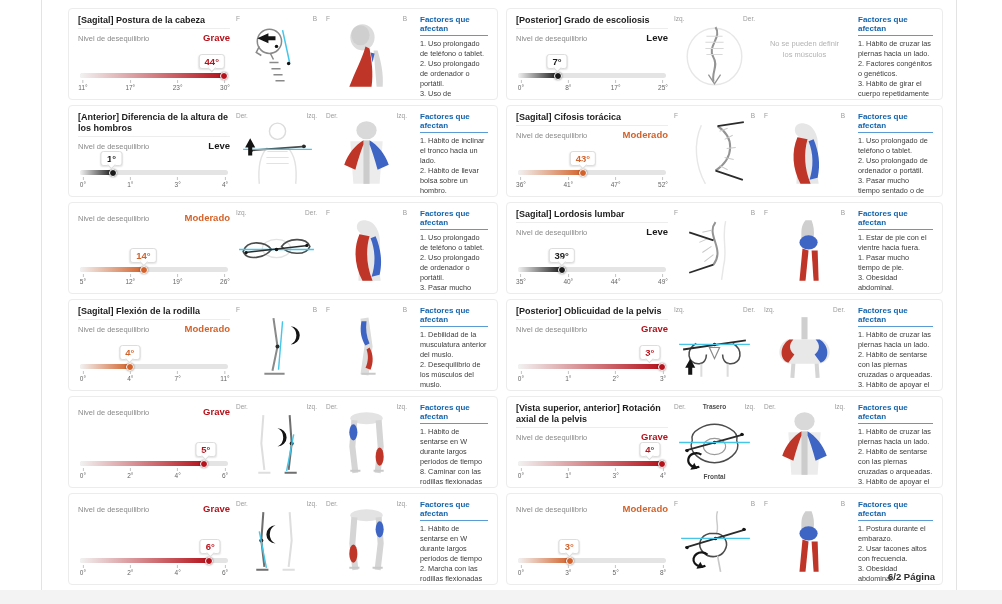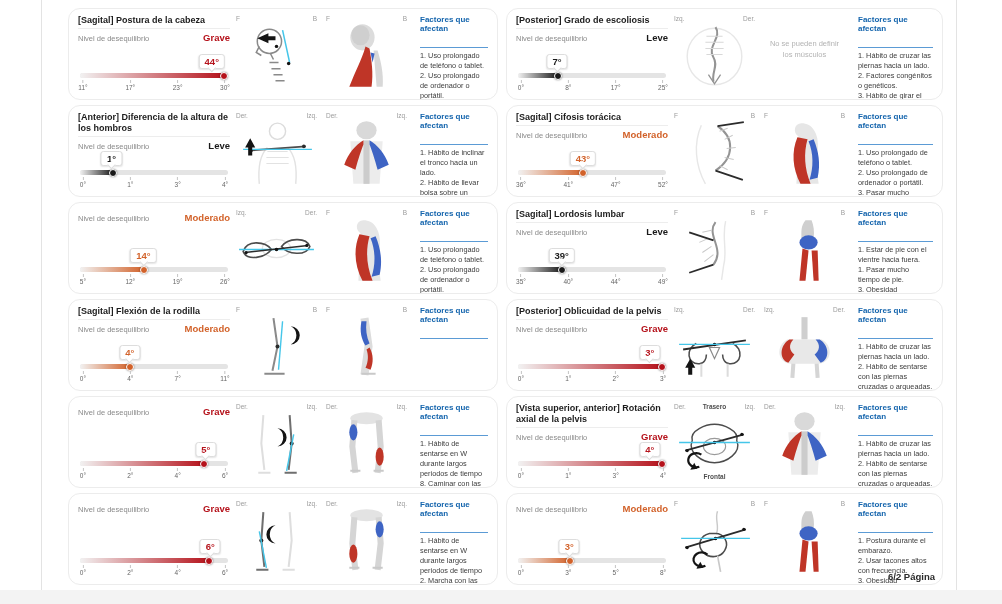--- a/index.html
+++ b/index.html
@@ -3,21 +3,21 @@
 <meta charset="utf-8">
 <style>
   html,body{margin:0;padding:0;}
   body{width:1002px;height:604px;background:#fff;overflow:hidden;position:relative;
        font-family:"Liberation Sans", sans-serif;-webkit-font-smoothing:antialiased;}
   .edge{position:absolute;top:0;bottom:14px;width:1px;background:#e3e3e3;}
   .edge.left{left:41px;} .edge.right{left:956px;}
   .footer-band{position:absolute;left:0;right:0;bottom:0;height:14px;background:#f3f3f3;}
   .grid{position:absolute;left:68px;top:8px;width:877px;display:grid;
         grid-template-columns:430px 437px;grid-auto-rows:92px;gap:5px 8px;}
-  .panel{box-sizing:border-box;background:#fff;border:1px solid #ececec;border-radius:12px;
+  .panel{box-sizing:border-box;background:#fff;border:1px solid #ececec;border-radius:4px;
          padding:6px 9px;display:flex;gap:3px;overflow:hidden;}
   
   .info{width:152px;flex-shrink:0;display:flex;flex-direction:column;min-width:0;}
   .title{margin:0;font-size:9px;font-weight:700;color:#1c1c1c;line-height:1.2;
          padding-bottom:2px;border-bottom:1px solid #ededed;}
   .level-row{margin-top:3px;display:flex;justify-content:space-between;align-items:baseline;}
   .level-label{font-size:7.5px;color:#8a8a8a;}
   .severity{font-size:9.5px;font-weight:700;}
   .slider-block{margin-top:auto;position:relative;height:39px;}
   .badge{position:absolute;top:0;transform:translateX(-50%);background:#fff;border:1px solid #ddd;
@@ -38,21 +38,21 @@
   .corner.tl{left:3px;} .corner.tr{right:3px;}
   .corner.tc{left:50%;transform:translateX(-50%);font-weight:700;color:#4e4e4e;}
   .corner.bc{left:50%;transform:translateX(-50%);top:auto;bottom:1px;font-weight:700;color:#4e4e4e;}
   .svgbox{position:absolute;left:0;right:0;top:8px;bottom:3px;}
   .svgbox svg{width:100%;height:100%;}
   .note{position:absolute;left:4px;right:4px;top:24px;font-size:7.5px;color:#b3b3b3;
         text-align:center;line-height:1.45;}
   
   .factors{flex:1;padding-left:7px;min-width:0;}
   .f-title{margin:0 0 3px 0;font-size:8px;font-weight:700;color:#1565ad;
-           padding-bottom:14px;border-bottom:1.5px solid #5b9bd5;}
+           padding-bottom:2px;border-bottom:1.5px solid #5b9bd5;}
   .f-list{margin:0;padding:0;list-style:none;font-size:7.3px;color:#3c3c3c;line-height:1.38;}
   .page-label{position:absolute;right:10px;bottom:3px;font-size:9.5px;font-weight:600;color:#2b2b2b;}
 </style>
 </head>
 <body>
 
 <div class="edge left"></div>
 <div class="edge right"></div>
 <div class="footer-band"></div>
 
@@ -432,20 +432,24 @@
       <div class="svgbox"><svg viewBox="0 0 86 64">
             <path d="M41 3l4 28-4 28" fill="none" stroke="#dcdcdc" stroke-width="8"></path>
             <path d="M38 58h14" stroke="#c9c9c9" stroke-width="2"></path>
             <path d="M38 6c-2 10 0 18 4 24l4-2c-3-7-4-14-3-22z" fill="#3e64c4"></path>
             <path d="M46 32c4 7 4 15 1 22l-5-2c3-6 3-13 1-18z" fill="#bf3527"></path>
           </svg></div>
 
     </div>
     <div class="factors">
       <h4 class="f-title">Factores que afectan</h4>
+      <ol class="f-list">
+          <li>1. Debilidad de la musculatura anterior del muslo.</li>
+          <li>2. Desequilibrio de los músculos del muslo.</li>
+        </ol>
     </div>
   </section>
 
   <section class="panel">
     <div class="info">
       <h3 class="title">[Posterior] Oblicuidad de la pelvis</h3>
       <div class="level-row">
         <span class="level-label">Nivel de desequilibrio</span>
         <span class="severity" style="color: rgb(181, 18, 27);">Grave</span>
       </div>

